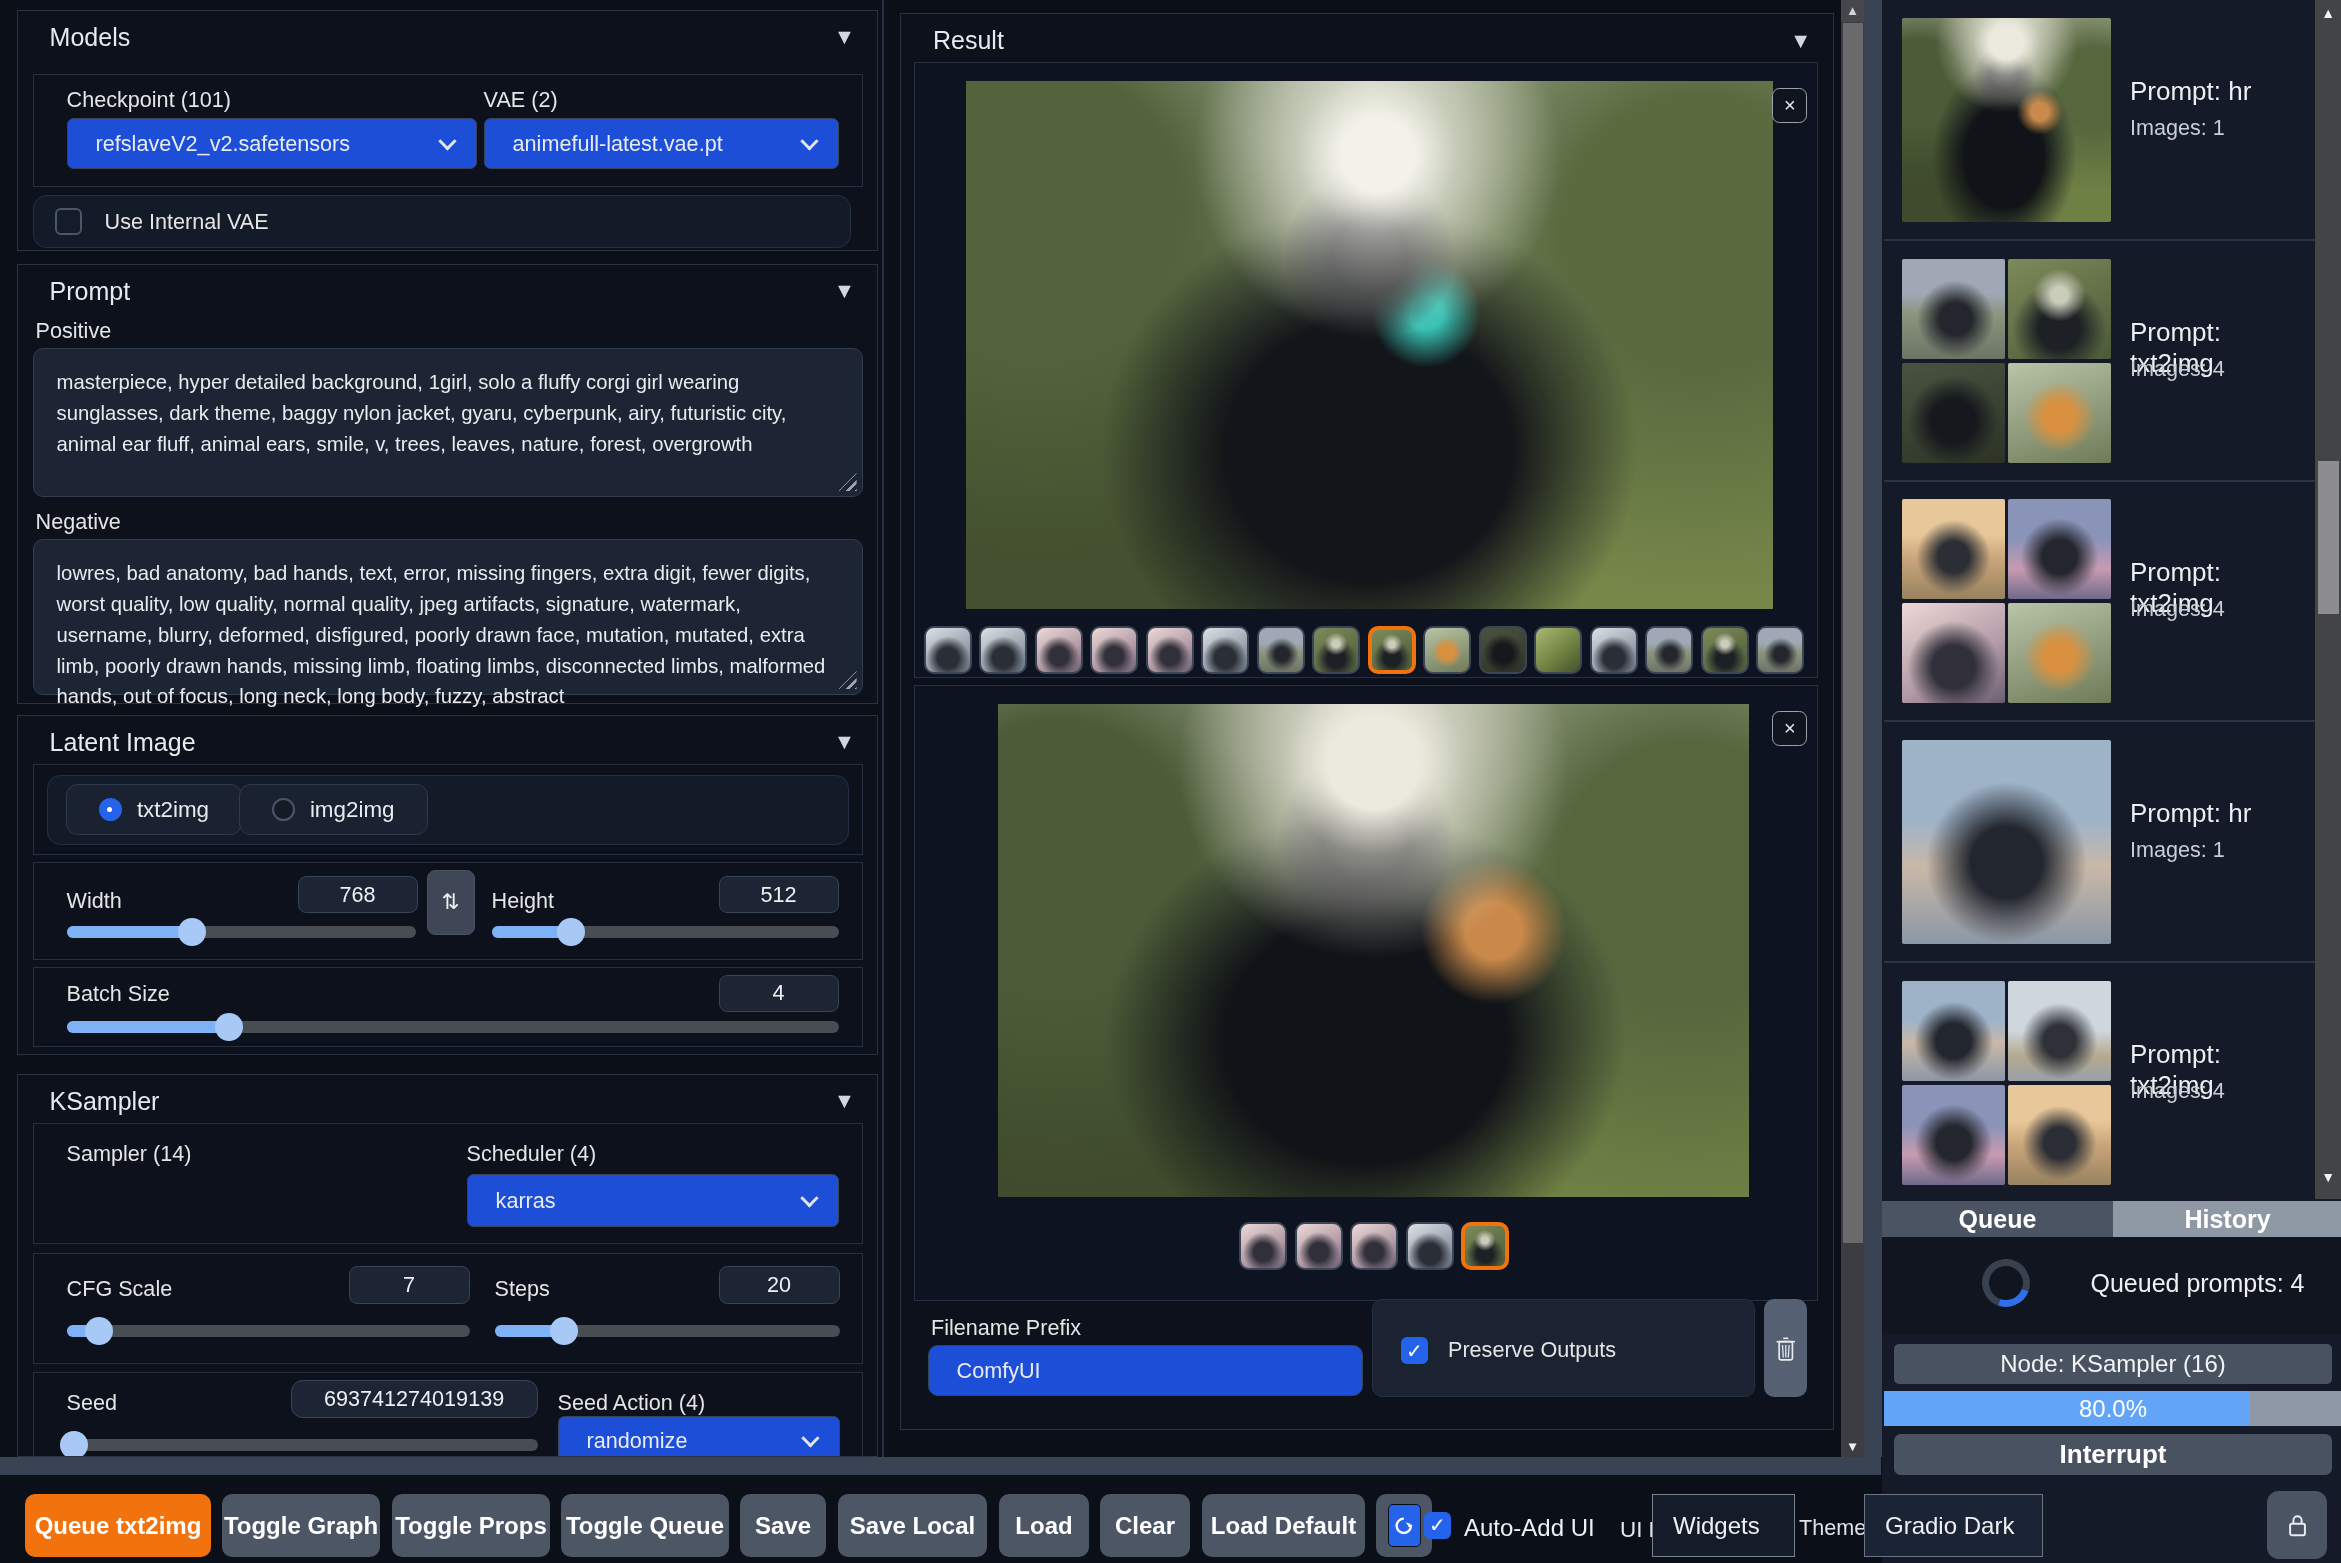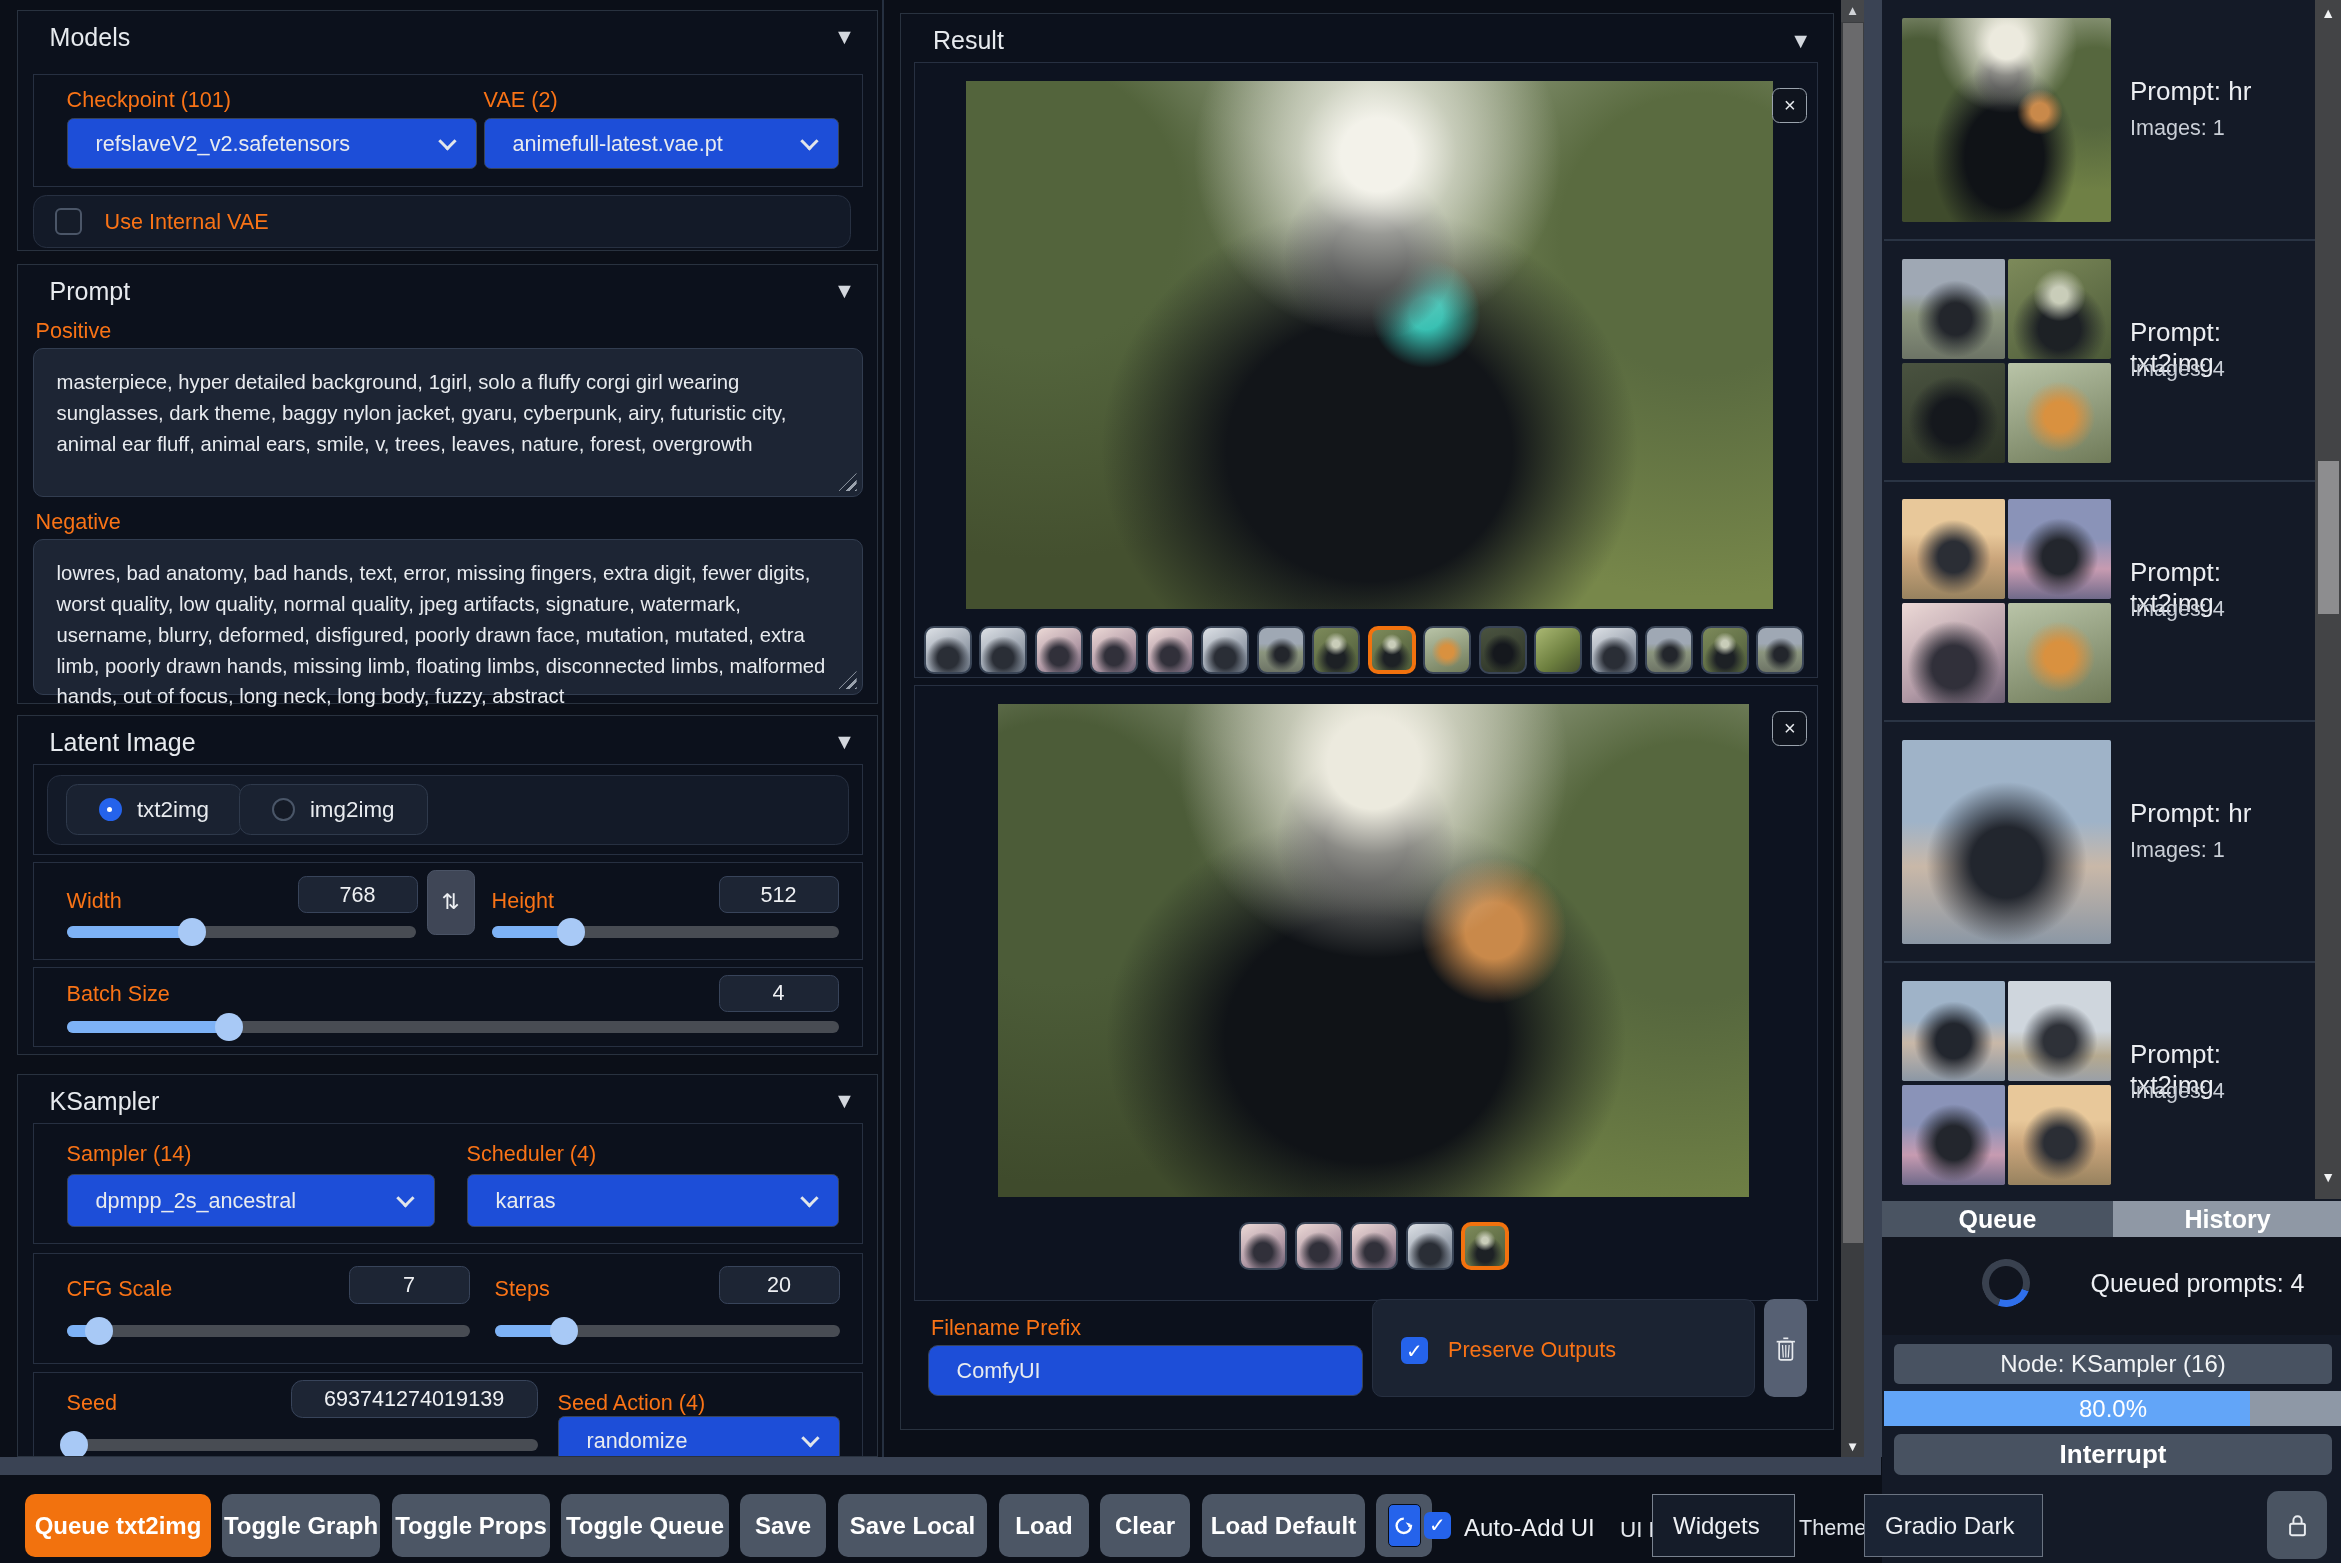--- a/index.html
+++ b/index.html
@@ -4,21 +4,21 @@
 <style>
   * { margin:0; padding:0; box-sizing:border-box; }
   html,body { width:2342px; height:1564px; background:#0b0f18; font-family:"Liberation Sans", sans-serif; overflow:hidden; }
   #stage { position:relative; width:2342px; height:1564px; background:#0b0f18; color:#e6e9ee; }
 
   .abs { position:absolute; }
   .panel { position:absolute; border:1.7px solid #29323f; background:#0c111c; }
   .ptitle { position:absolute; left:32px; top:11.6px; font-size:25px; color:#e7eaee; }
   .collapse { position:absolute; right:21.6px; top:13.3px; font-size:21.6px; color:#d3d7dd; }
   .group { position:absolute; border:1.7px solid #273041; }
-  .lbl { position:absolute; font-size:21.6px; color:#f97316; }
+  .lbl { position:absolute; font-size:21.6px; color:#e5e5e5; }
   .dd { position:absolute; background:#1d4ed8; border:1.7px solid #38445a; border-radius:6.6px; display:flex; align-items:center; padding:0 46px 0 28px; font-size:21.6px; color:#e8ebef; }
   .chev { position:absolute; right:21.6px; top:50%; width:13.3px; height:13.3px; border-left:3.3px solid #e2e6ea; border-bottom:3.3px solid #e2e6ea; transform:translateY(-70%) rotate(-45deg); }
   .numbox { position:absolute; background:#1d2534; border:1.7px solid #38445a; border-radius:8.3px; display:flex; align-items:center; justify-content:center; font-size:21.6px; color:#eef0f3; }
   .tarea { position:absolute; background:#1d2534; border:1.7px solid #323d50; border-radius:10px; padding:18px 23px; font-size:20.3px; line-height:1.52; color:#e8ebef; }
   .tarea::after { content:""; position:absolute; right:5px; bottom:5px; width:18px; height:18px;
       background:repeating-linear-gradient(135deg, transparent 0 4.1px, #9aa2ad 4.1px 6.6px); clip-path:polygon(100% 0,100% 100%,0 100%); }
   .rounded-ct { position:absolute; background:#131a28; border:1.7px solid #273041; border-radius:13.3px; }
   .chip { position:absolute; background:#1a2231; border:1.7px solid #2f3a4c; border-radius:11.6px; display:flex; align-items:center; padding:0 32px; font-size:22.4px; color:#e8ebef; }
   .radio { width:23px; height:23px; border-radius:50%; margin-right:15px; border:2.5px solid #4a5668; background:#141a26; }
   .radio.on { border-color:#2563eb; background:#2563eb; position:relative; }
@@ -146,24 +146,20 @@
           <div class="knob" style="left:21%;"></div>
       </div>
     </div>
   </div>
 
   <div class="panel" style="left:16.6px;top:1074px;width:861px;height:383px;overflow:hidden;">
     <div class="ptitle">KSampler</div>
     <div class="collapse">▼</div>
     <div class="group" style="left:15px;top:48px;width:830px;height:121px;">
       <div class="lbl" style="left:33px;top:16.6px;">Sampler (14)</div>
-      <div class="dd" style="left:33px;top:50px;width:368px;height:53px;">
-        <span>dpmpp_2s_ancestral</span>
-        <span class="chev"></span>
-      </div>
       <div class="lbl" style="left:433px;top:16.6px;">Scheduler (4)</div>
       <div class="dd" style="left:433px;top:50px;width:372px;height:53px;">
         <span>karras</span>
         <span class="chev"></span>
       </div>
     </div>
     <div class="group" style="left:15px;top:178px;width:830px;height:111px;">
       <div class="lbl" style="left:33px;top:21.6px;">CFG Scale</div>
       <div class="numbox" style="left:315px;top:11.6px;width:121px;height:38px;">7</div>
       <div class="slider" style="left:33px;top:71px;width:403px;">

